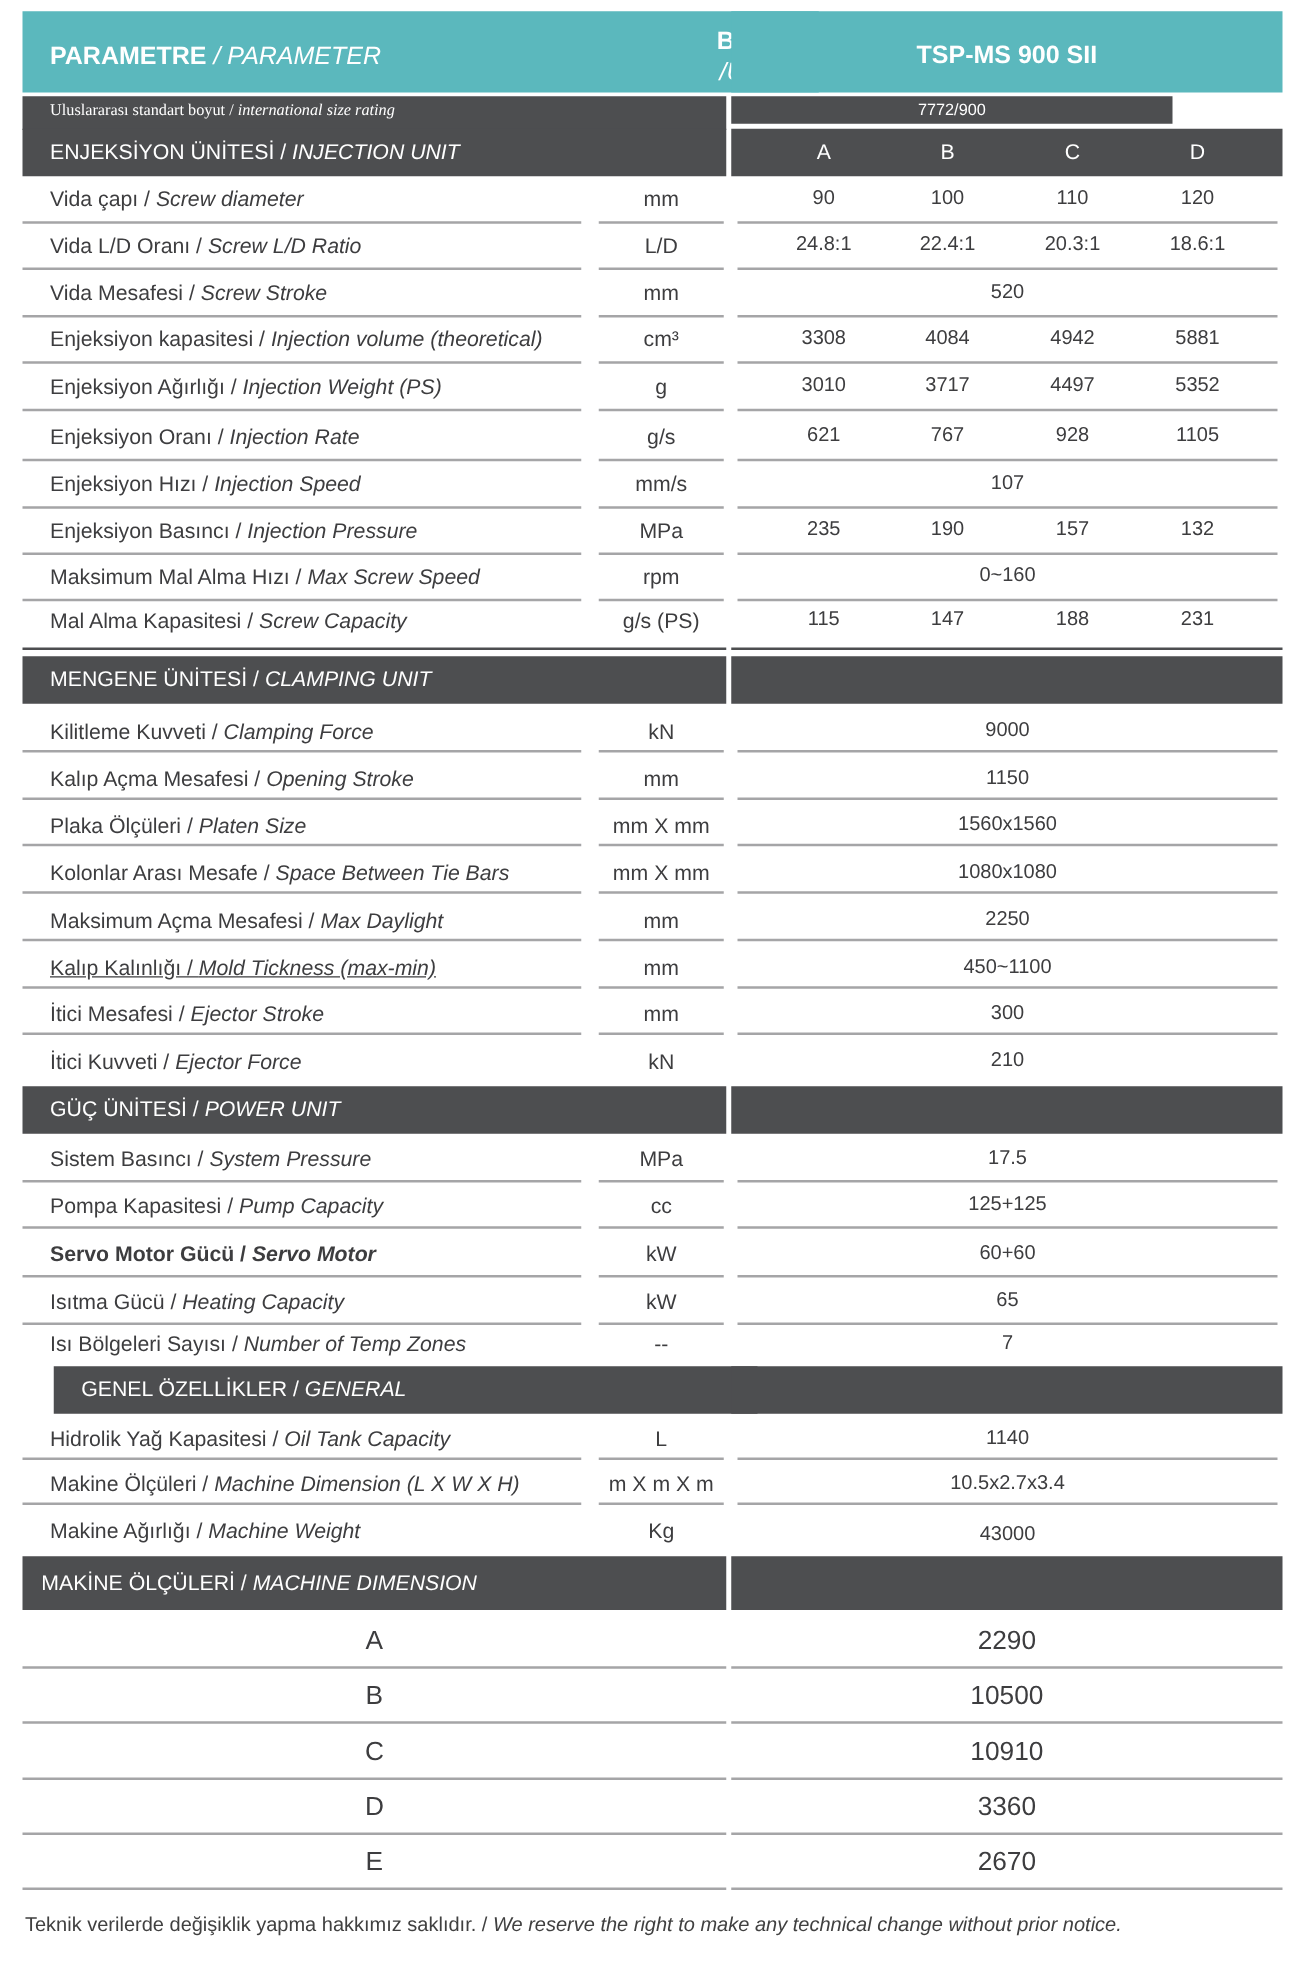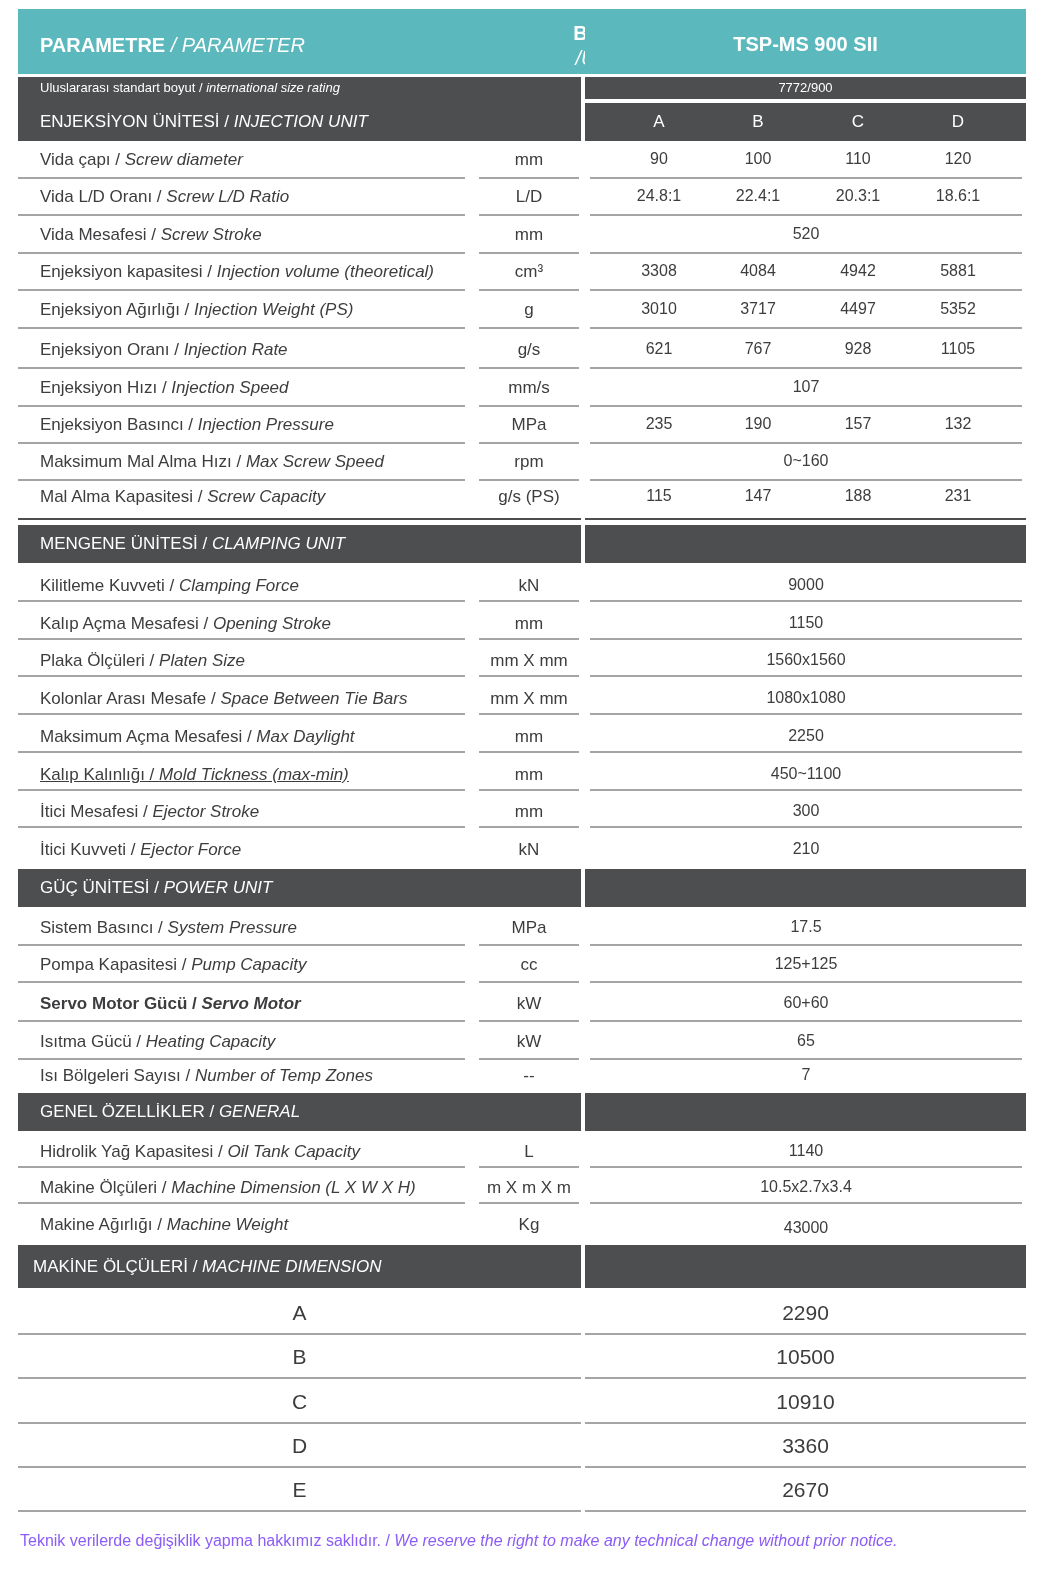--- a/index.html
+++ b/index.html
@@ -9,35 +9,35 @@
   .teal { background: #5bb8bd; color: #ffffff; }
   .dark { background: #4d4e50; color: #ffffff; }
   .it { font-style: italic; }
   .hdr-left { left: 18px; top: 9px; width: 637px; height: 65px; }
   .hdr-right { left: 585px; top: 9px; width: 441px; height: 65px; }
   .hdr-title { position: absolute; left: 22px; top: 25px; font-size: 20px; font-weight: bold; }
   .hdr-title .it { font-weight: normal; }
   .hdr-unit { position: absolute; right: 25px; top: 12px; text-align: center; font-size: 20px; line-height: 25px; }
   .hdr-unit .b { font-weight: bold; }
   .hdr-model { position: absolute; left: 0; right: 0; top: 24px; text-align: center; font-size: 20px; font-weight: bold; }
-  .sub-left { left: 18px; top: 77px; width: 563px; height: 27px; font-size: 13px; line-height: 22px; }
+  .sub-left { left: 18px; top: 77px; width: 563px; height: 27px; font-size: 13px; line-height: 22px; font-family: Liberation Serif, serif; }
   .sub-left span.t { padding-left: 22px; }
-  .sub-right { left: 585px; top: 77px; width: 441px; height: 22px; font-size: 13px; line-height: 22px; text-align: center; }
+  .sub-right { left: 585px; top: 77px; width: 353px; height: 22px; font-size: 13px; line-height: 22px; text-align: center; }
   .sec-left { left: 18px; width: 563px; height: 38px; font-size: 17px; line-height: 38px; }
   .sec-left .t { padding-left: 22px; }
   .sec-right { left: 585px; width: 441px; height: 38px; font-size: 17px; line-height: 38px; }
   .colhead { position: absolute; top: 0; width: 100px; text-align: center; }
   .row-label { position: absolute; left: 40px; font-size: 17px; white-space: nowrap; }
   .row-unit { position: absolute; left: 479px; width: 100px; text-align: center; font-size: 17px; }
   .val { position: absolute; width: 100px; text-align: center; font-size: 16px; }
   .val-span { position: absolute; left: 590px; width: 432px; text-align: center; font-size: 16px; }
   .line { position: absolute; height: 2px; background: #a5a5a7; }
   .dim-label { position: absolute; left: 18px; width: 563px; text-align: center; font-size: 21px; }
   .dim-val { position: absolute; left: 585px; width: 441px; text-align: center; font-size: 21px; }
-  .footer { left: 20px; top: 1532px; font-size: 16px; color: #8b5cf6; white-space: nowrap; }
+  .footer { left: 20px; top: 1532px; font-size: 16px; color: #404040; white-space: nowrap; }
 </style>
 </head>
 <body>
 
 <div class="abs teal hdr-left">
   <div class="hdr-title">
     <span>PARAMETRE</span><span class="it"> / PARAMETER</span>
   </div>
   <div class="hdr-unit">
     <div class="b">BİRİM</div>
@@ -210,21 +210,21 @@
     <div class="line" style="left: 590px; width: 432px; top: 1020px;"></div>
     <div class="row-label" style="top: 1032px;"><span>Isıtma Gücü / </span><span class="it">Heating Capacity</span></div>
     <div class="row-unit" style="top: 1032px;">kW</div>
     <div class="val-span" style="top: 1032px;">65</div>
     <div class="line" style="left: 18px; width: 447px; top: 1058px;"></div>
     <div class="line" style="left: 479px; width: 100px; top: 1058px;"></div>
     <div class="line" style="left: 590px; width: 432px; top: 1058px;"></div>
     <div class="row-label" style="top: 1066px;"><span>Isı Bölgeleri Sayısı / </span><span class="it">Number of Temp Zones</span></div>
     <div class="row-unit" style="top: 1066px;">--</div>
     <div class="val-span" style="top: 1066px;">7</div>
-    <div class="abs dark sec-left" style="top: 1093px;"><span class="t">GENEL ÖZELLİKLER / </span><span class="it">GENERAL</span></div>
+    <div class="abs dark sec-left" style="top: 1093px; margin-left: 25px;"><span class="t">GENEL ÖZELLİKLER / </span><span class="it">GENERAL</span></div>
     <div class="abs dark sec-right" style="top: 1093px;"></div>
     <div class="row-label" style="top: 1142px;"><span>Hidrolik Yağ Kapasitesi / </span><span class="it">Oil Tank Capacity</span></div>
     <div class="row-unit" style="top: 1142px;">L</div>
     <div class="val-span" style="top: 1142px;">1140</div>
     <div class="line" style="left: 18px; width: 447px; top: 1166px;"></div>
     <div class="line" style="left: 479px; width: 100px; top: 1166px;"></div>
     <div class="line" style="left: 590px; width: 432px; top: 1166px;"></div>
     <div class="row-label" style="top: 1178px;"><span>Makine Ölçüleri / </span><span class="it">Machine Dimension (L X W X H)</span></div>
     <div class="row-unit" style="top: 1178px;">m X m X  m</div>
     <div class="val-span" style="top: 1178px;">10.5x2.7x3.4</div>

